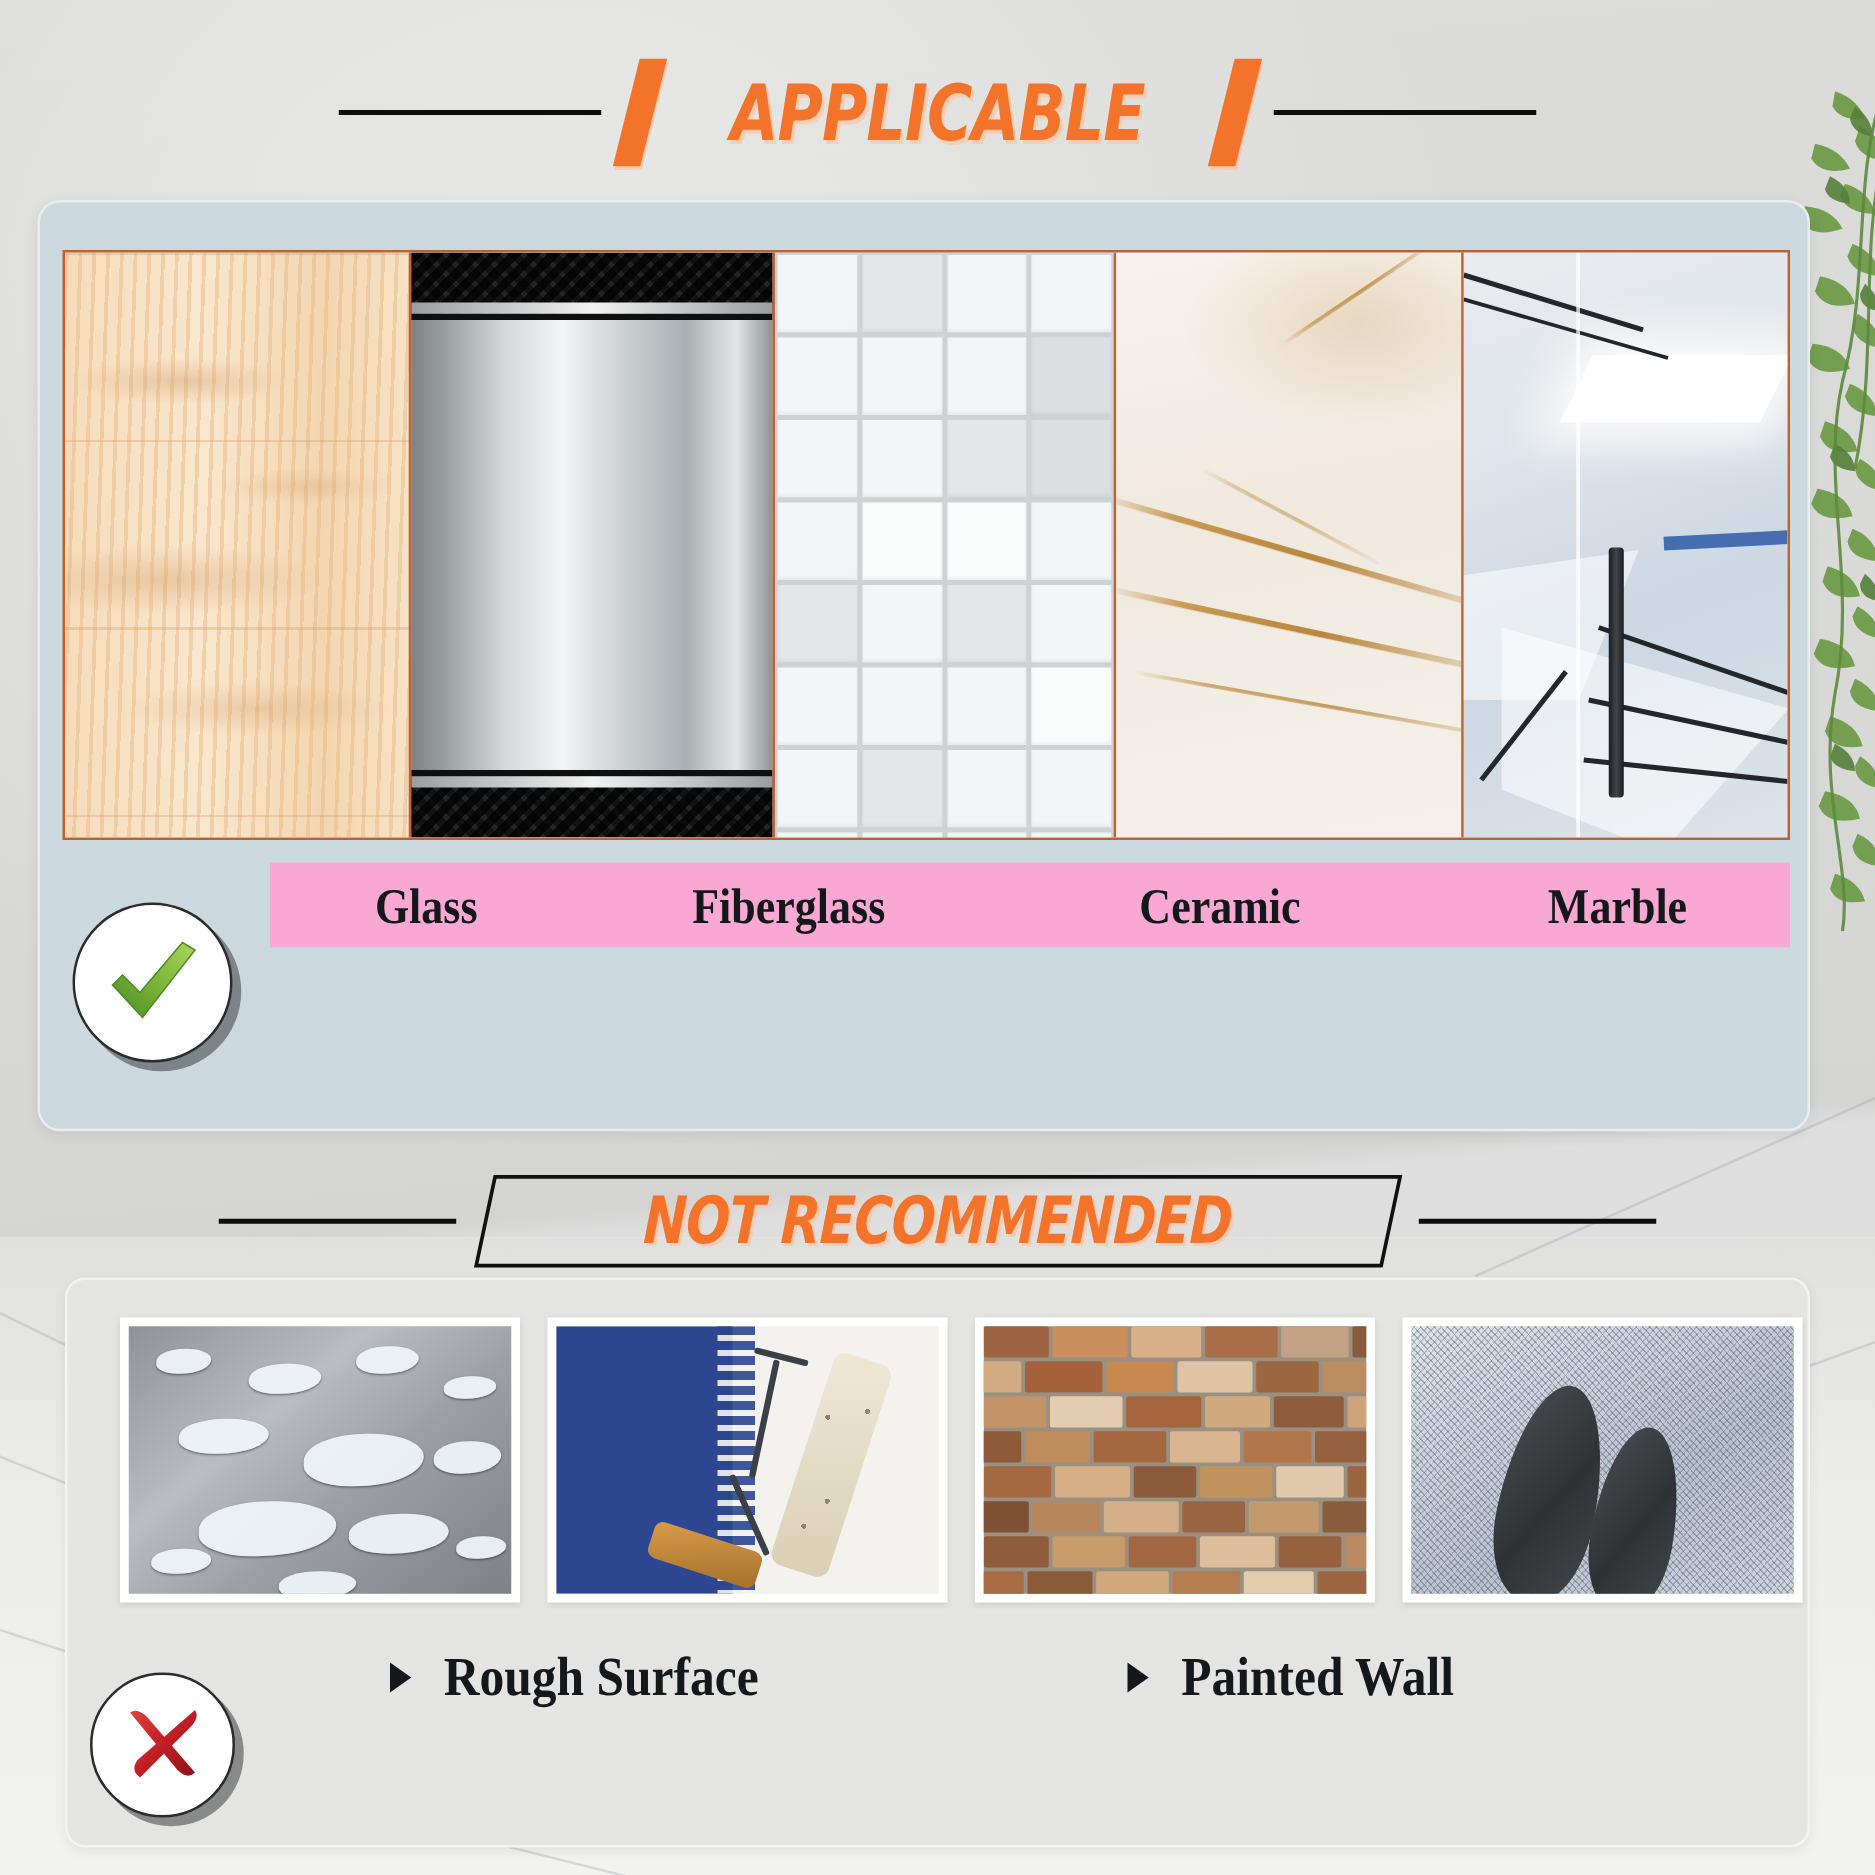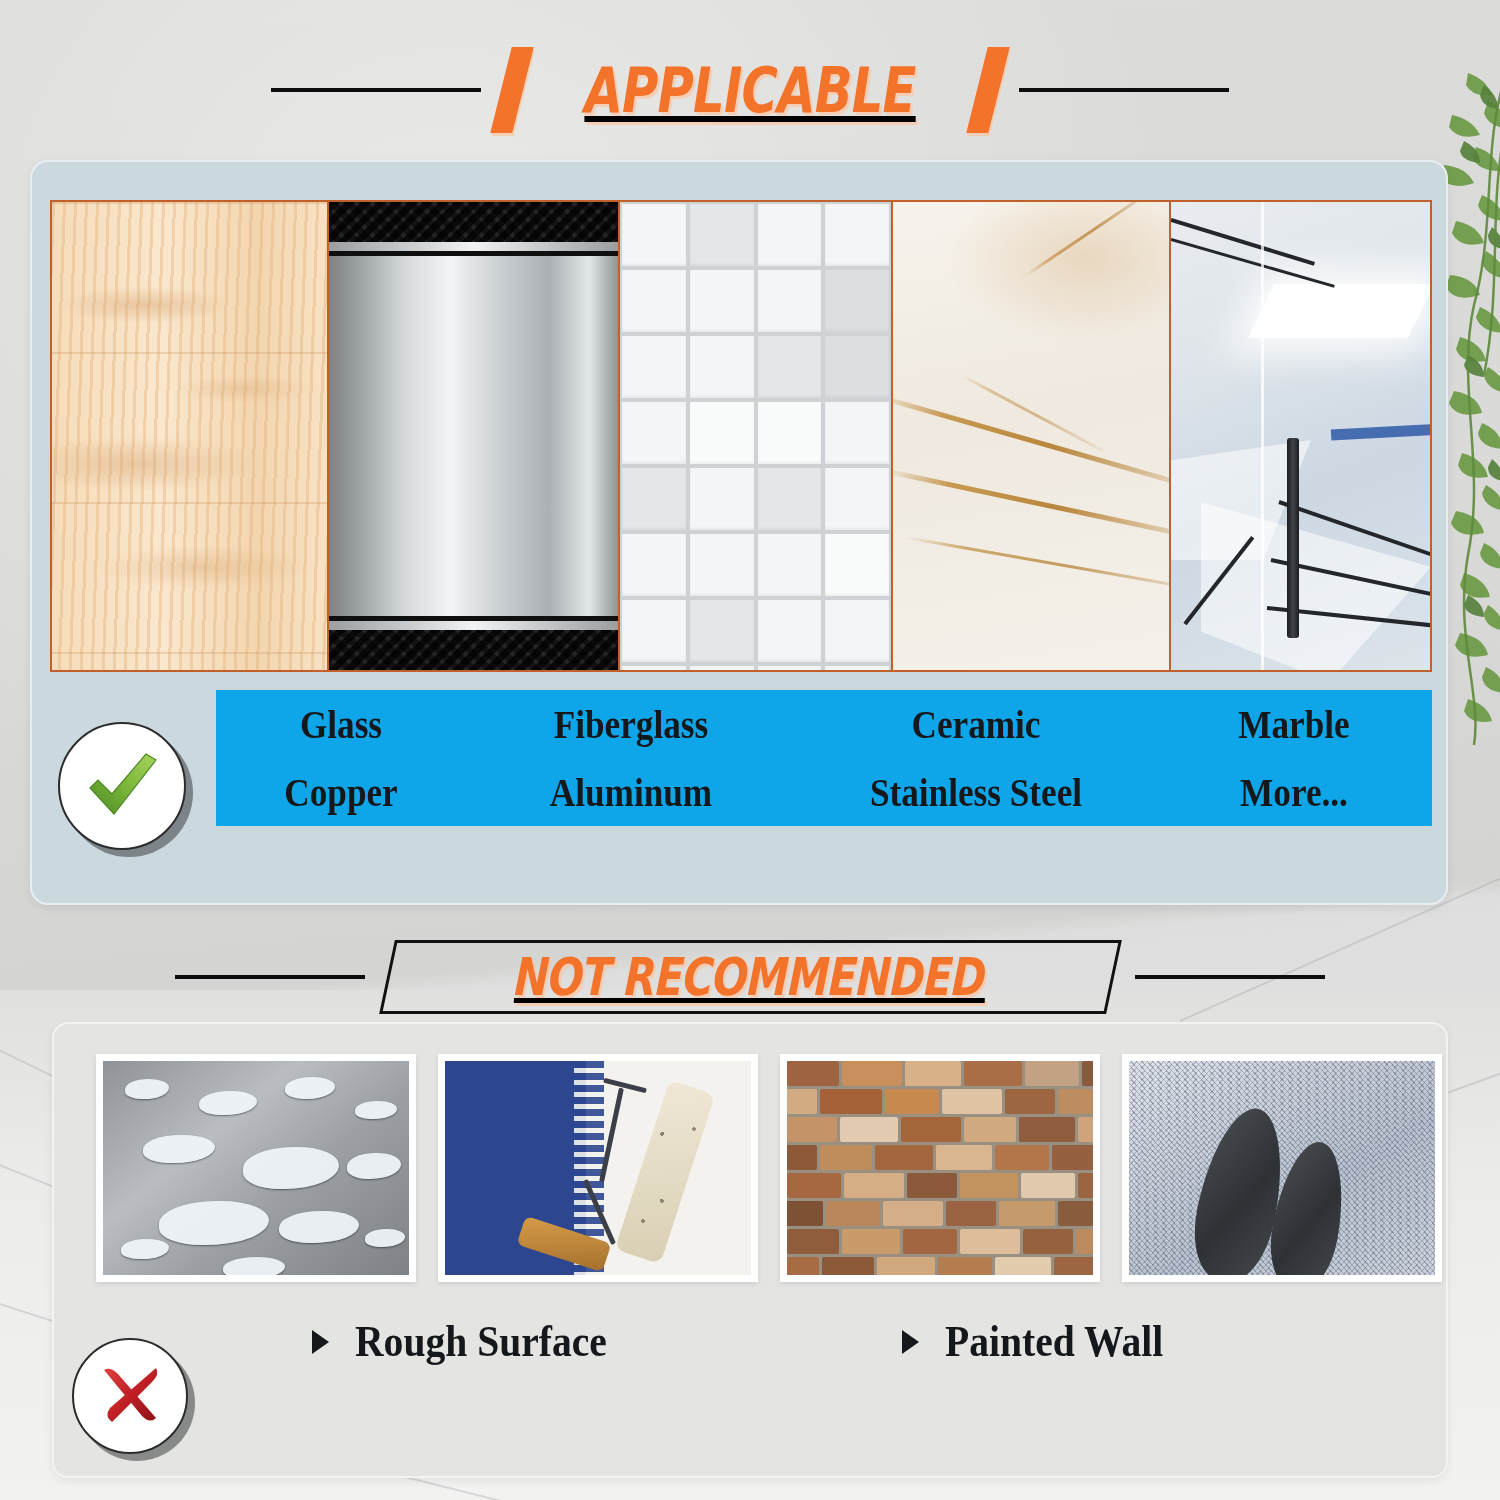--- a/index.html
+++ b/index.html
@@ -49,21 +49,20 @@
     pointer-events: none;
   }
 
   
   .title-row {
     position: absolute;
     display: flex;
     align-items: center;
     justify-content: center;
     width: 100%;
-    text-decoration: underline;
   }
   .rule {
     height: 4px;
     background: #0d0d0d;
     flex: 0 0 auto;
   }
   .title-core {
     position: relative;
     display: flex;
     align-items: center;
@@ -219,21 +218,21 @@
   #materials-table {
     position: absolute;
     left: 184px; top: 528px;
     width: 1216px;
   }
   .mat-row {
     display: flex;
     align-items: center;
     height: 68px;
   }
-  .mat-row.odd  { background: #0ea5e9; }
+  .mat-row.odd  { background: #f9a8d4; }
   .mat-row.even { background: #d6e0e3; }
   .mat-cell {
     text-align: center;
     font-family: "Liberation Serif", serif;
     font-weight: 700;
     font-size: 40px;
     color: #15181b;
     transform: scaleX(.88);
     white-space: nowrap;
   }
@@ -483,26 +482,20 @@
     </div>
   </div>
 
   <div id="materials-table">
     <div class="mat-row odd">
       <div class="mat-cell c0">Glass</div>
       <div class="mat-cell c1">Fiberglass</div>
       <div class="mat-cell c2">Ceramic</div>
       <div class="mat-cell c3">Marble</div>
     </div>
-    <div class="mat-row odd">
-      <div class="mat-cell c0">Copper</div>
-      <div class="mat-cell c1">Aluminum</div>
-      <div class="mat-cell c2">Stainless Steel</div>
-      <div class="mat-cell c3">More...</div>
-    </div>
   </div>
 </div>
 
 <div class="badge" id="check-badge">
   <svg width="92" height="92" viewBox="0 0 92 92">
     <defs>
       <linearGradient id="gchk" x1="0" y1="1" x2="1" y2="0">
         <stop offset="0%" stop-color="#4d8a24"></stop>
         <stop offset="55%" stop-color="#7fb93c"></stop>
         <stop offset="100%" stop-color="#a8d45c"></stop>

